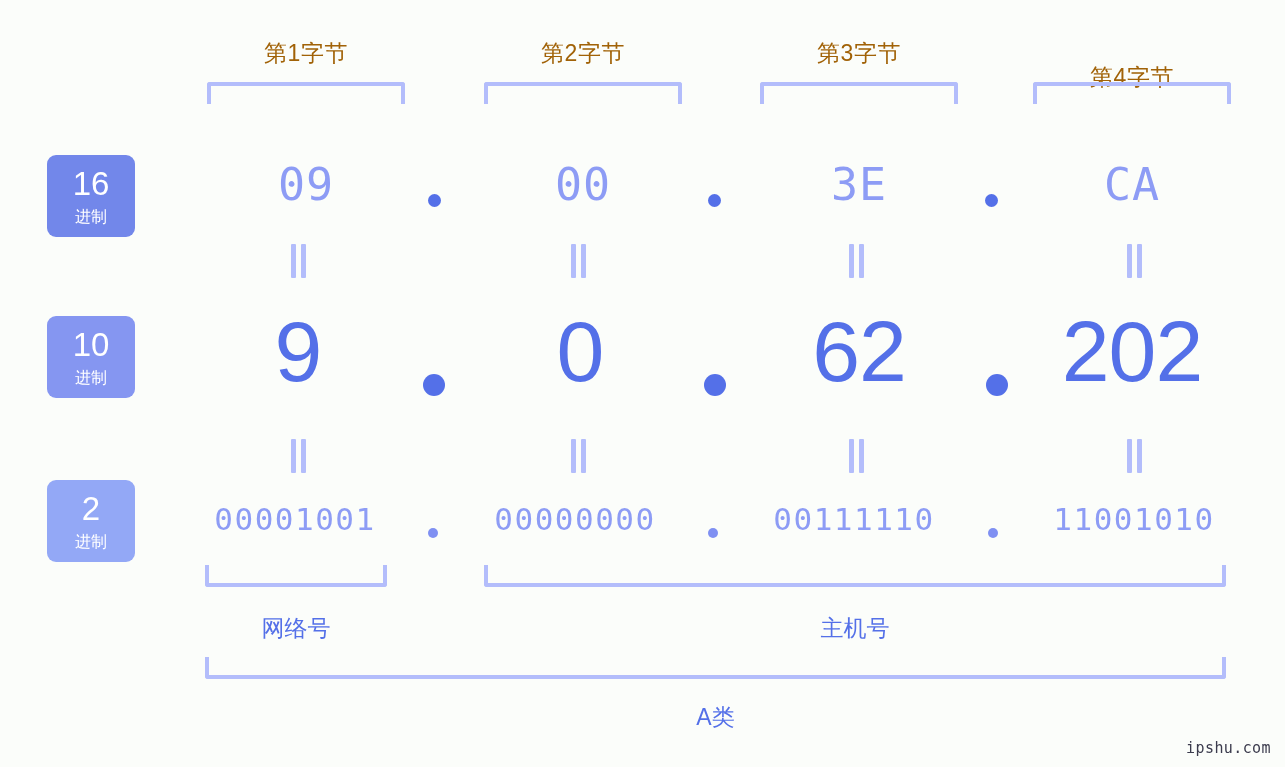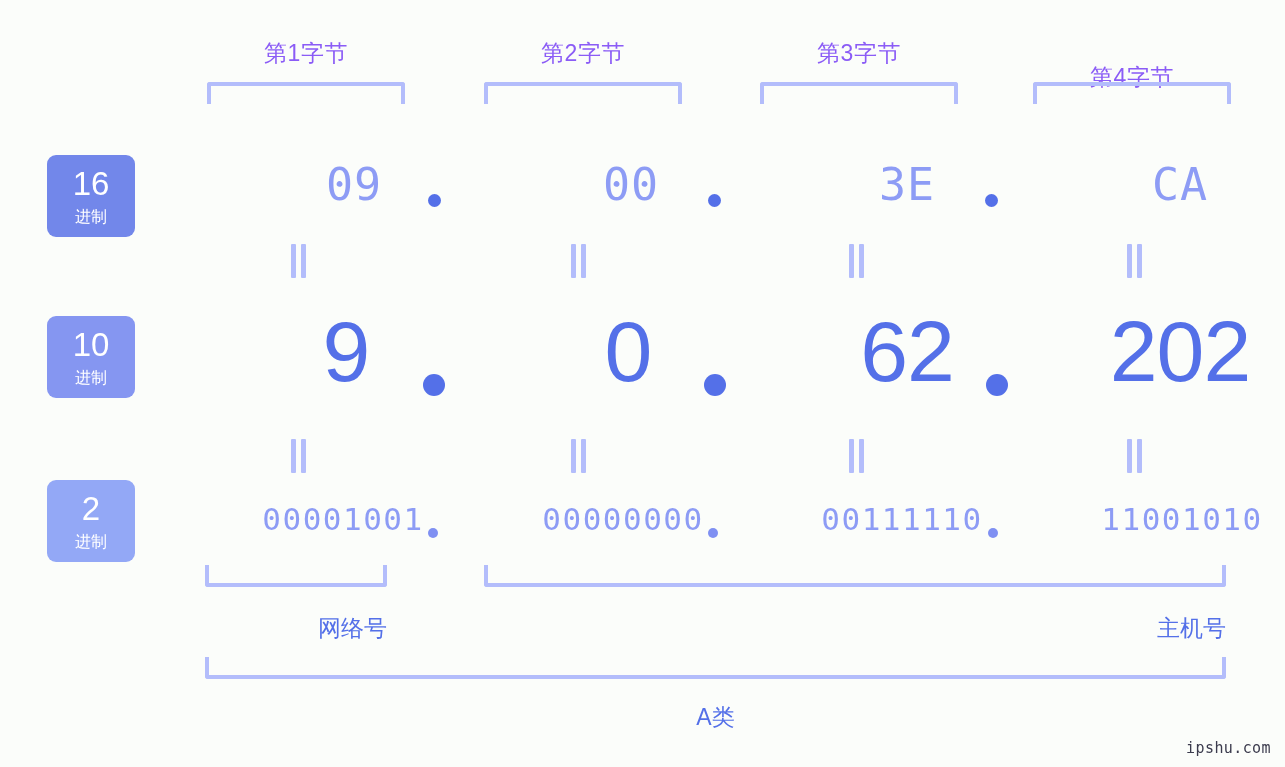--- a/index.html
+++ b/index.html
@@ -9,21 +9,21 @@
     font-family:"Liberation Sans","DejaVu Sans",sans-serif;
     overflow:hidden;
     position:relative;
   }
   .stage{position:absolute;left:0;top:0;width:1285px;height:767px;}
 
   
   .byte-label{
     position:absolute;
     font-size:23px;
-    color:#8b5cf6;
+    color:#a16207;
     text-align:center;
     white-space:nowrap;
     letter-spacing:.5px;
   }
 
   
   .tbracket{
     position:absolute;
     height:22px;
     border:4px solid #b3bdfb;
@@ -54,21 +54,20 @@
     line-height:1;
   }
   .badge .num{font-size:33px;letter-spacing:0px;}
   .badge .unit{font-size:16px;margin-top:9px;}
 
   
   .cell{
     position:absolute;
     text-align:center;
     white-space:nowrap;
-    margin-left:48px;
   }
   .hex{
     font-family:"DejaVu Sans Mono","Liberation Mono",monospace;
     font-size:45px;
     color:#8d9cf5;
     letter-spacing:1px;
   }
   .dec{
     font-size:86px;
     color:#5470e8;
@@ -97,21 +96,21 @@
     background:#b3bdfb;border-radius:1px;
   }
   .eq span.a{left:0;}
   .eq span.b{left:10px;}
 
   
   .caption{
     position:absolute;
     font-size:23px;
     color:#5470e8;
-    text-align:right;
+    text-align:center;
     white-space:nowrap;
   }
   .classname{
     position:absolute;
     font-size:23px;
     color:#5470e8;
     text-align:center;
     white-space:nowrap;
   }
   .watermark{

